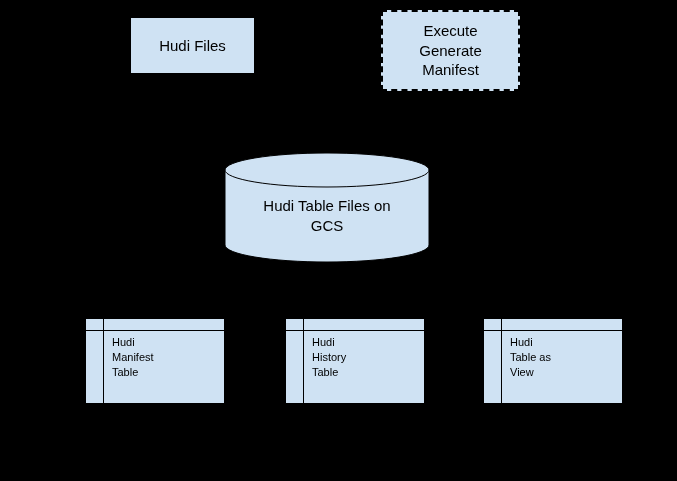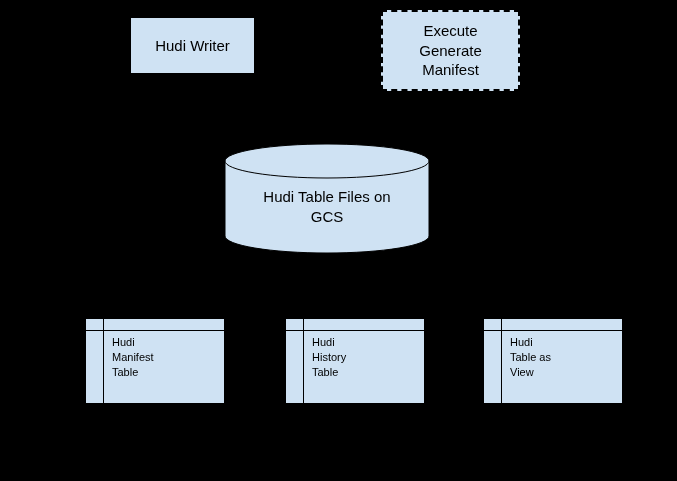--- a/index.html
+++ b/index.html
@@ -57,32 +57,32 @@
   .table-node::after {
     content: "";
     position: absolute;
     left: 0; right: 0; top: 11px;
     height: 1px;
     background: #000;
   }
   
   #hudi-writer   { left: 130px; top: 17px;  width: 125px; height: 57px; }
   #exec-manifest { left: 381px; top: 10px;  width: 139px; height: 81px; }
-  #gcs-cylinder  { left: 224px; top: 143px; width: 206px; height: 112px; }
+  #gcs-cylinder  { left: 224px; top: 152px; width: 206px; height: 112px; }
   #table-manifest { left: 85px;  top: 318px; width: 140px; height: 86px; }
   #table-history  { left: 285px; top: 318px; width: 140px; height: 86px; }
   #table-view     { left: 483px; top: 318px; width: 140px; height: 86px; }
 </style>
 </head>
 <body>
 
 <div class="canvas">
 
   <div class="node" id="hudi-writer">
-    <span class="label">Hudi Writer</span>
+    <span class="label">Hudi Files</span>
   </div>
 
   <div class="node dashed" id="exec-manifest">
     <span class="label">Execute
 Generate
 Manifest</span>
   </div>
 
   <div class="cyl" id="gcs-cylinder">
     <svg width="206" height="112" viewBox="0 0 206 112">

